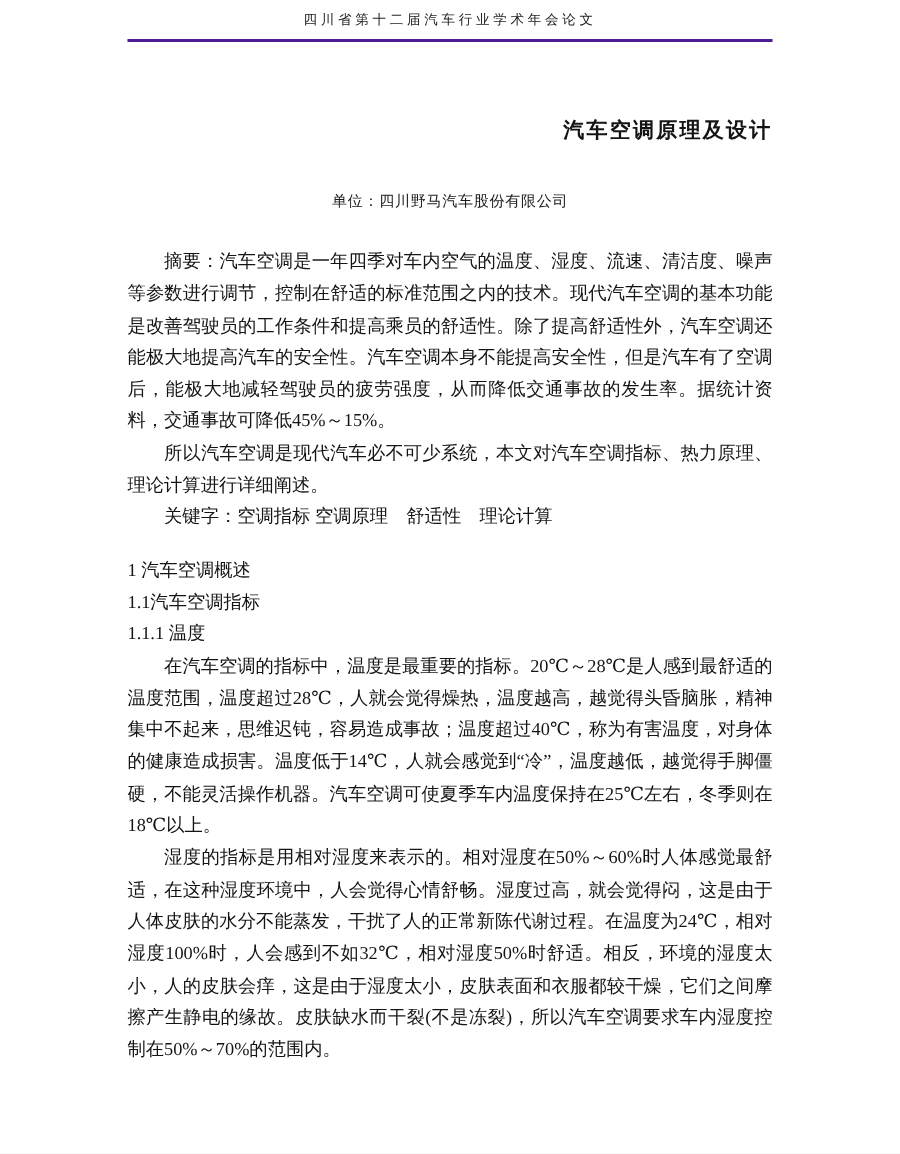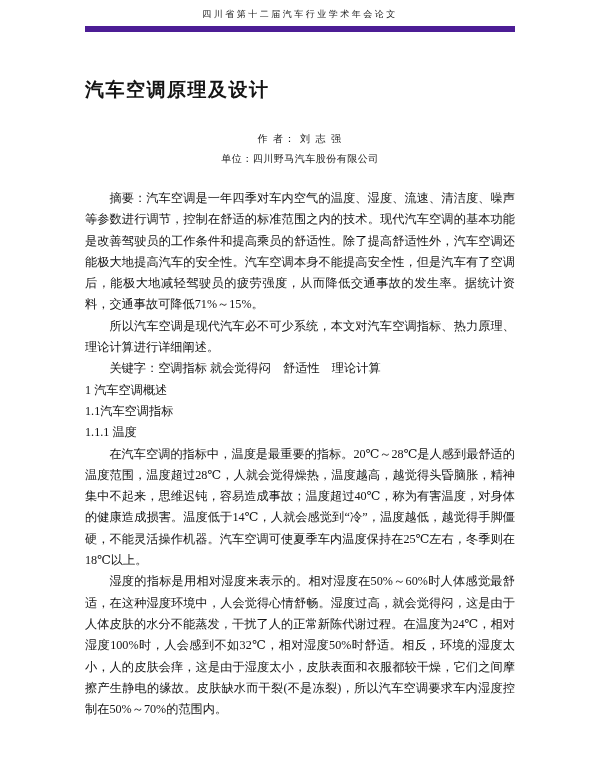--- a/index.html
+++ b/index.html
@@ -17,27 +17,28 @@
     font-family: "Liberation Serif", "DejaVu Serif", serif;
     color: #141414;
   }
   .running-head {
     text-align: center;
     font-size: 9px;
     line-height: 11px;
     letter-spacing: 2.5px;
     color: #222;
     padding-bottom: 6px;
-    border-bottom: 6px solid #4c1d95;
+    border-bottom: 2px solid #4c1d95;
     white-space: nowrap;
+    font-family: Liberation Mono, monospace;
   }
   .title {
     margin: 46px 0 0 0;
-    text-align: left;
-    font-size: 19px;
+    text-align: right;
+    font-size: 14px;
     line-height: 24px;
     font-weight: 700;
     letter-spacing: 1.5px;
     font-family: "Liberation Sans", "DejaVu Sans", sans-serif;
   }
   .byline {
     margin-top: 31px;
     text-align: center;
     font-size: 10px;
     line-height: 12px;
@@ -48,45 +49,44 @@
   .body-text {
     margin-top: 23px;
     font-size: 12.2px;
     line-height: 21.3px;
     text-align: justify;
     text-justify: inter-ideograph;
   }
   .para { margin: 0; padding: 0; }
   .para.indent { text-indent: 2em; }
   .bold { font-weight: 400; }
-  .sec-gap { }
+  .sec-gap { margin-top: 14px; }
 </style>
 </head>
 <body>
 
 <div class="page">
 
   <header>
     <div class="running-head">四川省第十二届汽车行业学术年会论文</div>
   </header>
 
   <h1 class="title">汽车空调原理及设计</h1>
 
   <div class="byline">
-    <div class="author">作 者： 刘 志 强</div>
     <div class="affiliation">单位：四川野马汽车股份有限公司</div>
   </div>
 
   <div class="body-text">
 
-    <p class="para indent"><span class="bold">摘要：</span><span>汽车空调是一年四季对车内空气的温度、湿度、流速、清洁度、噪声等参数进行调节，控制在舒适的标准范围之内的技术。现代汽车空调的基本功能是改善驾驶员的工作条件和提高乘员的舒适性。除了提高舒适性外，汽车空调还能极大地提高汽车的安全性。汽车空调本身不能提高安全性，但是汽车有了空调后，能极大地减轻驾驶员的疲劳强度，从而降低交通事故的发生率。据统计资料，交通事故可降低</span><span class="bold">71%～15%</span><span>。</span></p>
+    <p class="para indent"><span class="bold">摘要：</span><span>汽车空调是一年四季对车内空气的温度、湿度、流速、清洁度、噪声等参数进行调节，控制在舒适的标准范围之内的技术。现代汽车空调的基本功能是改善驾驶员的工作条件和提高乘员的舒适性。除了提高舒适性外，汽车空调还能极大地提高汽车的安全性。汽车空调本身不能提高安全性，但是汽车有了空调后，能极大地减轻驾驶员的疲劳强度，从而降低交通事故的发生率。据统计资料，交通事故可降低</span><span class="bold">45%～15%</span><span>。</span></p>
 
     <p class="para indent">所以汽车空调是现代汽车必不可少系统，本文对汽车空调指标、热力原理、理论计算进行详细阐述。</p>
 
-    <p class="para indent"><span class="bold">关键字：</span><span>空调指标 就会觉得闷　舒适性　理论计算</span></p>
+    <p class="para indent"><span class="bold">关键字：</span><span>空调指标 空调原理　舒适性　理论计算</span></p>
 
     <p class="para sec-gap">1 汽车空调概述</p>
 
     <p class="para">1.1汽车空调指标</p>
 
     <p class="para">1.1.1 温度</p>
 
     <p class="para indent">在汽车空调的指标中，温度是最重要的指标。20℃～28℃是人感到最舒适的温度范围，温度超过28℃，人就会觉得燥热，温度越高，越觉得头昏脑胀，精神集中不起来，思维迟钝，容易造成事故；温度超过40℃，称为有害温度，对身体的健康造成损害。温度低于14℃，人就会感觉到“冷”，温度越低，越觉得手脚僵硬，不能灵活操作机器。汽车空调可使夏季车内温度保持在25℃左右，冬季则在18℃以上。</p>
 
 

